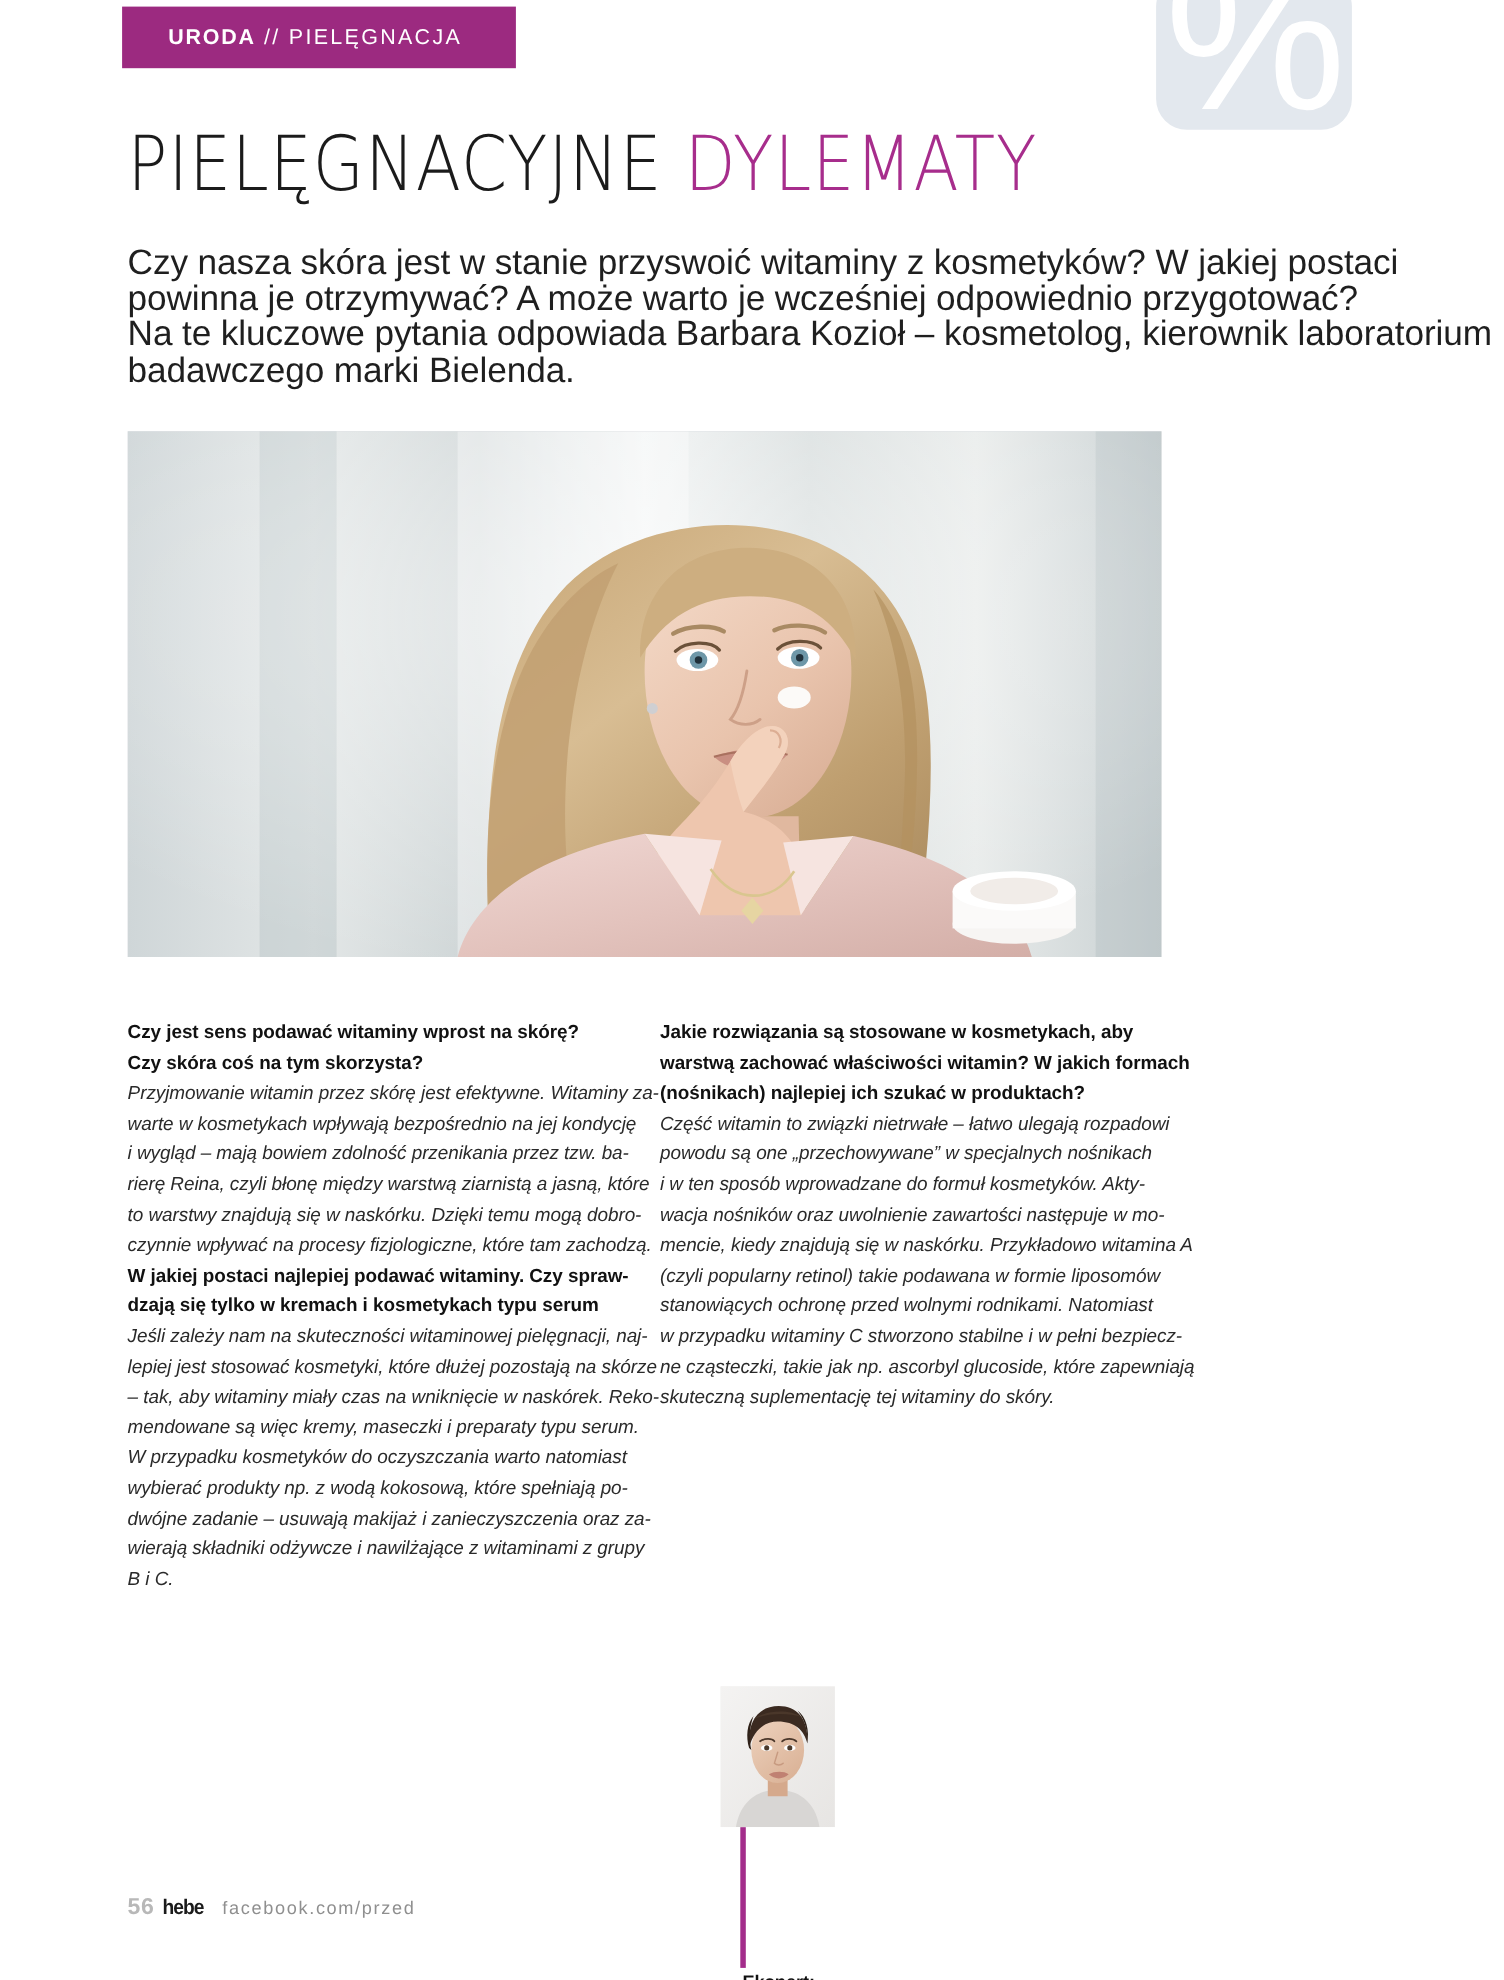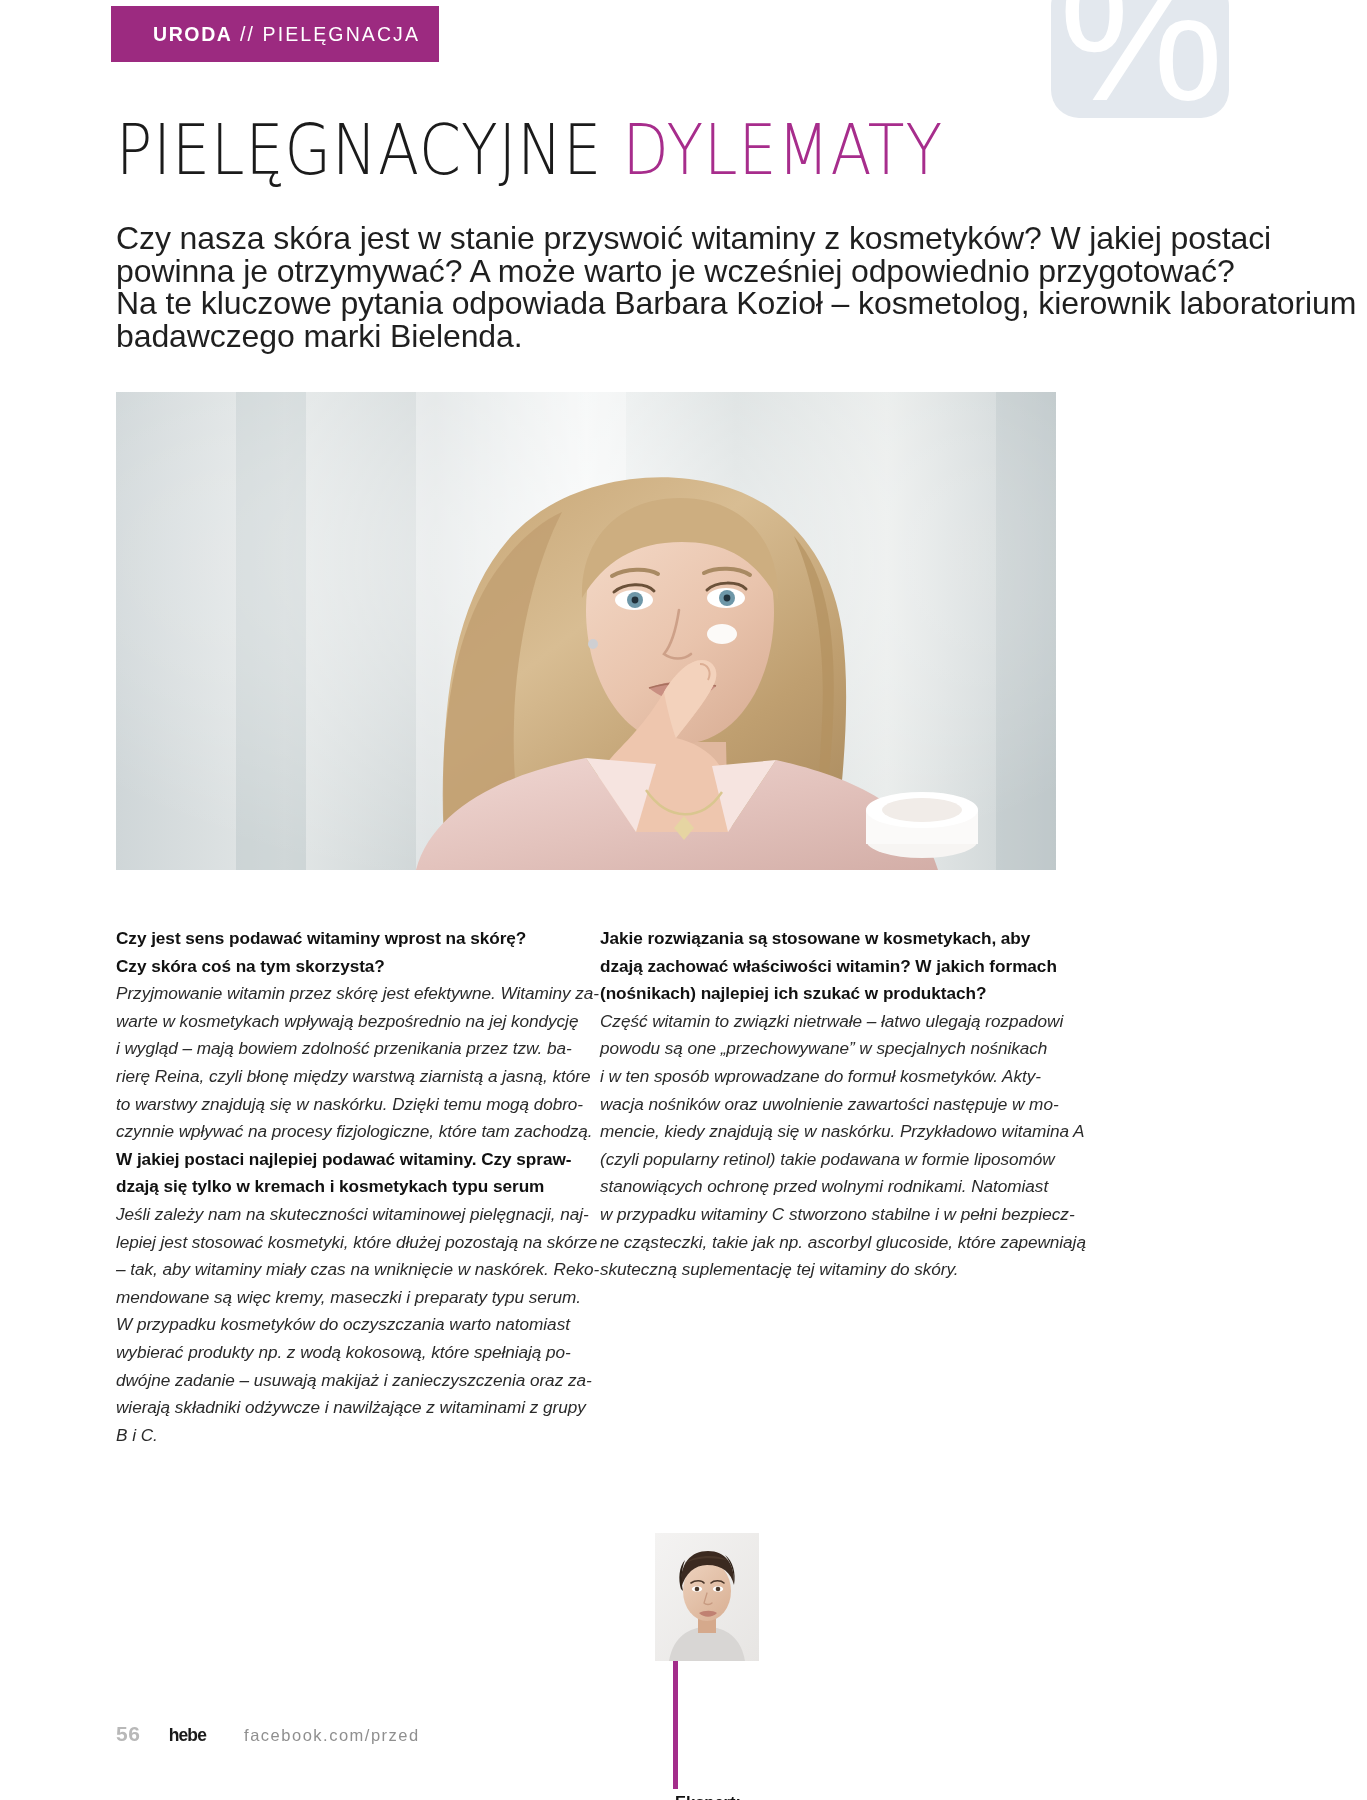--- a/index.html
+++ b/index.html
@@ -40,21 +40,21 @@
     color: #ffffff;
     letter-spacing: -4px;
     line-height: 1;
   }
 
   
   .kicker {
     position: absolute;
     top: 6px;
     left: 111px;
-    width: 328px;
+    width: 358px;
     height: 56px;
     background: #9c2a80;
     display: flex;
     align-items: center;
     padding-left: 42px;
   }
   .kicker-text {
     color: #ffffff;
     font-size: 19.5px;
     letter-spacing: 2.1px;
@@ -164,21 +164,21 @@
   .expert-text .e-bold { font-weight: 700; color: #111111; display: block; }
   .expert-text .e-reg  { font-weight: 400; display: block; }
 
   
   .footer {
     position: absolute;
     top: 1722px;
     left: 116px;
     display: flex;
     align-items: baseline;
-    gap: 27px;
+    gap: 6px;
   }
   .footer .f-page {
     font-size: 21px;
     font-weight: 700;
     color: #b8b8b8;
     letter-spacing: 0.5px;
   }
   .footer .f-logo {
     font-size: 19px;
     font-weight: 700;
@@ -344,21 +344,21 @@
       <span class="ln">wybierać produkty np. z wodą kokosową, które spełniają po-</span>
       <span class="ln">dwójne zadanie – usuwają makijaż i zanieczyszczenia oraz za-</span>
       <span class="ln">wierają składniki odżywcze i nawilżające z witaminami z grupy</span>
       <span class="ln">B i C.</span>
     </span>
   </div>
 
   <div class="col col-right">
     <span class="q">
       <span class="ln">Jakie rozwiązania są stosowane w kosmetykach, aby</span>
-      <span class="ln">dzają zachować właściwości witamin? W jakich formach</span>
+      <span class="ln">warstwą zachować właściwości witamin? W jakich formach</span>
       <span class="ln">(nośnikach) najlepiej ich szukać w produktach?</span>
     </span>
     <span class="a">
       <span class="ln">Część witamin to związki nietrwałe – łatwo ulegają rozpadowi</span>
       <span class="ln">powodu są one „przechowywane” w specjalnych nośnikach</span>
       <span class="ln">i w ten sposób wprowadzane do formuł kosmetyków. Akty-</span>
       <span class="ln">wacja nośników oraz uwolnienie zawartości następuje w mo-</span>
       <span class="ln">mencie, kiedy znajdują się w naskórku. Przykładowo witamina A</span>
       <span class="ln">(czyli popularny retinol) takie podawana w formie liposomów</span>
       <span class="ln">stanowiących ochronę przed wolnymi rodnikami. Natomiast</span>

